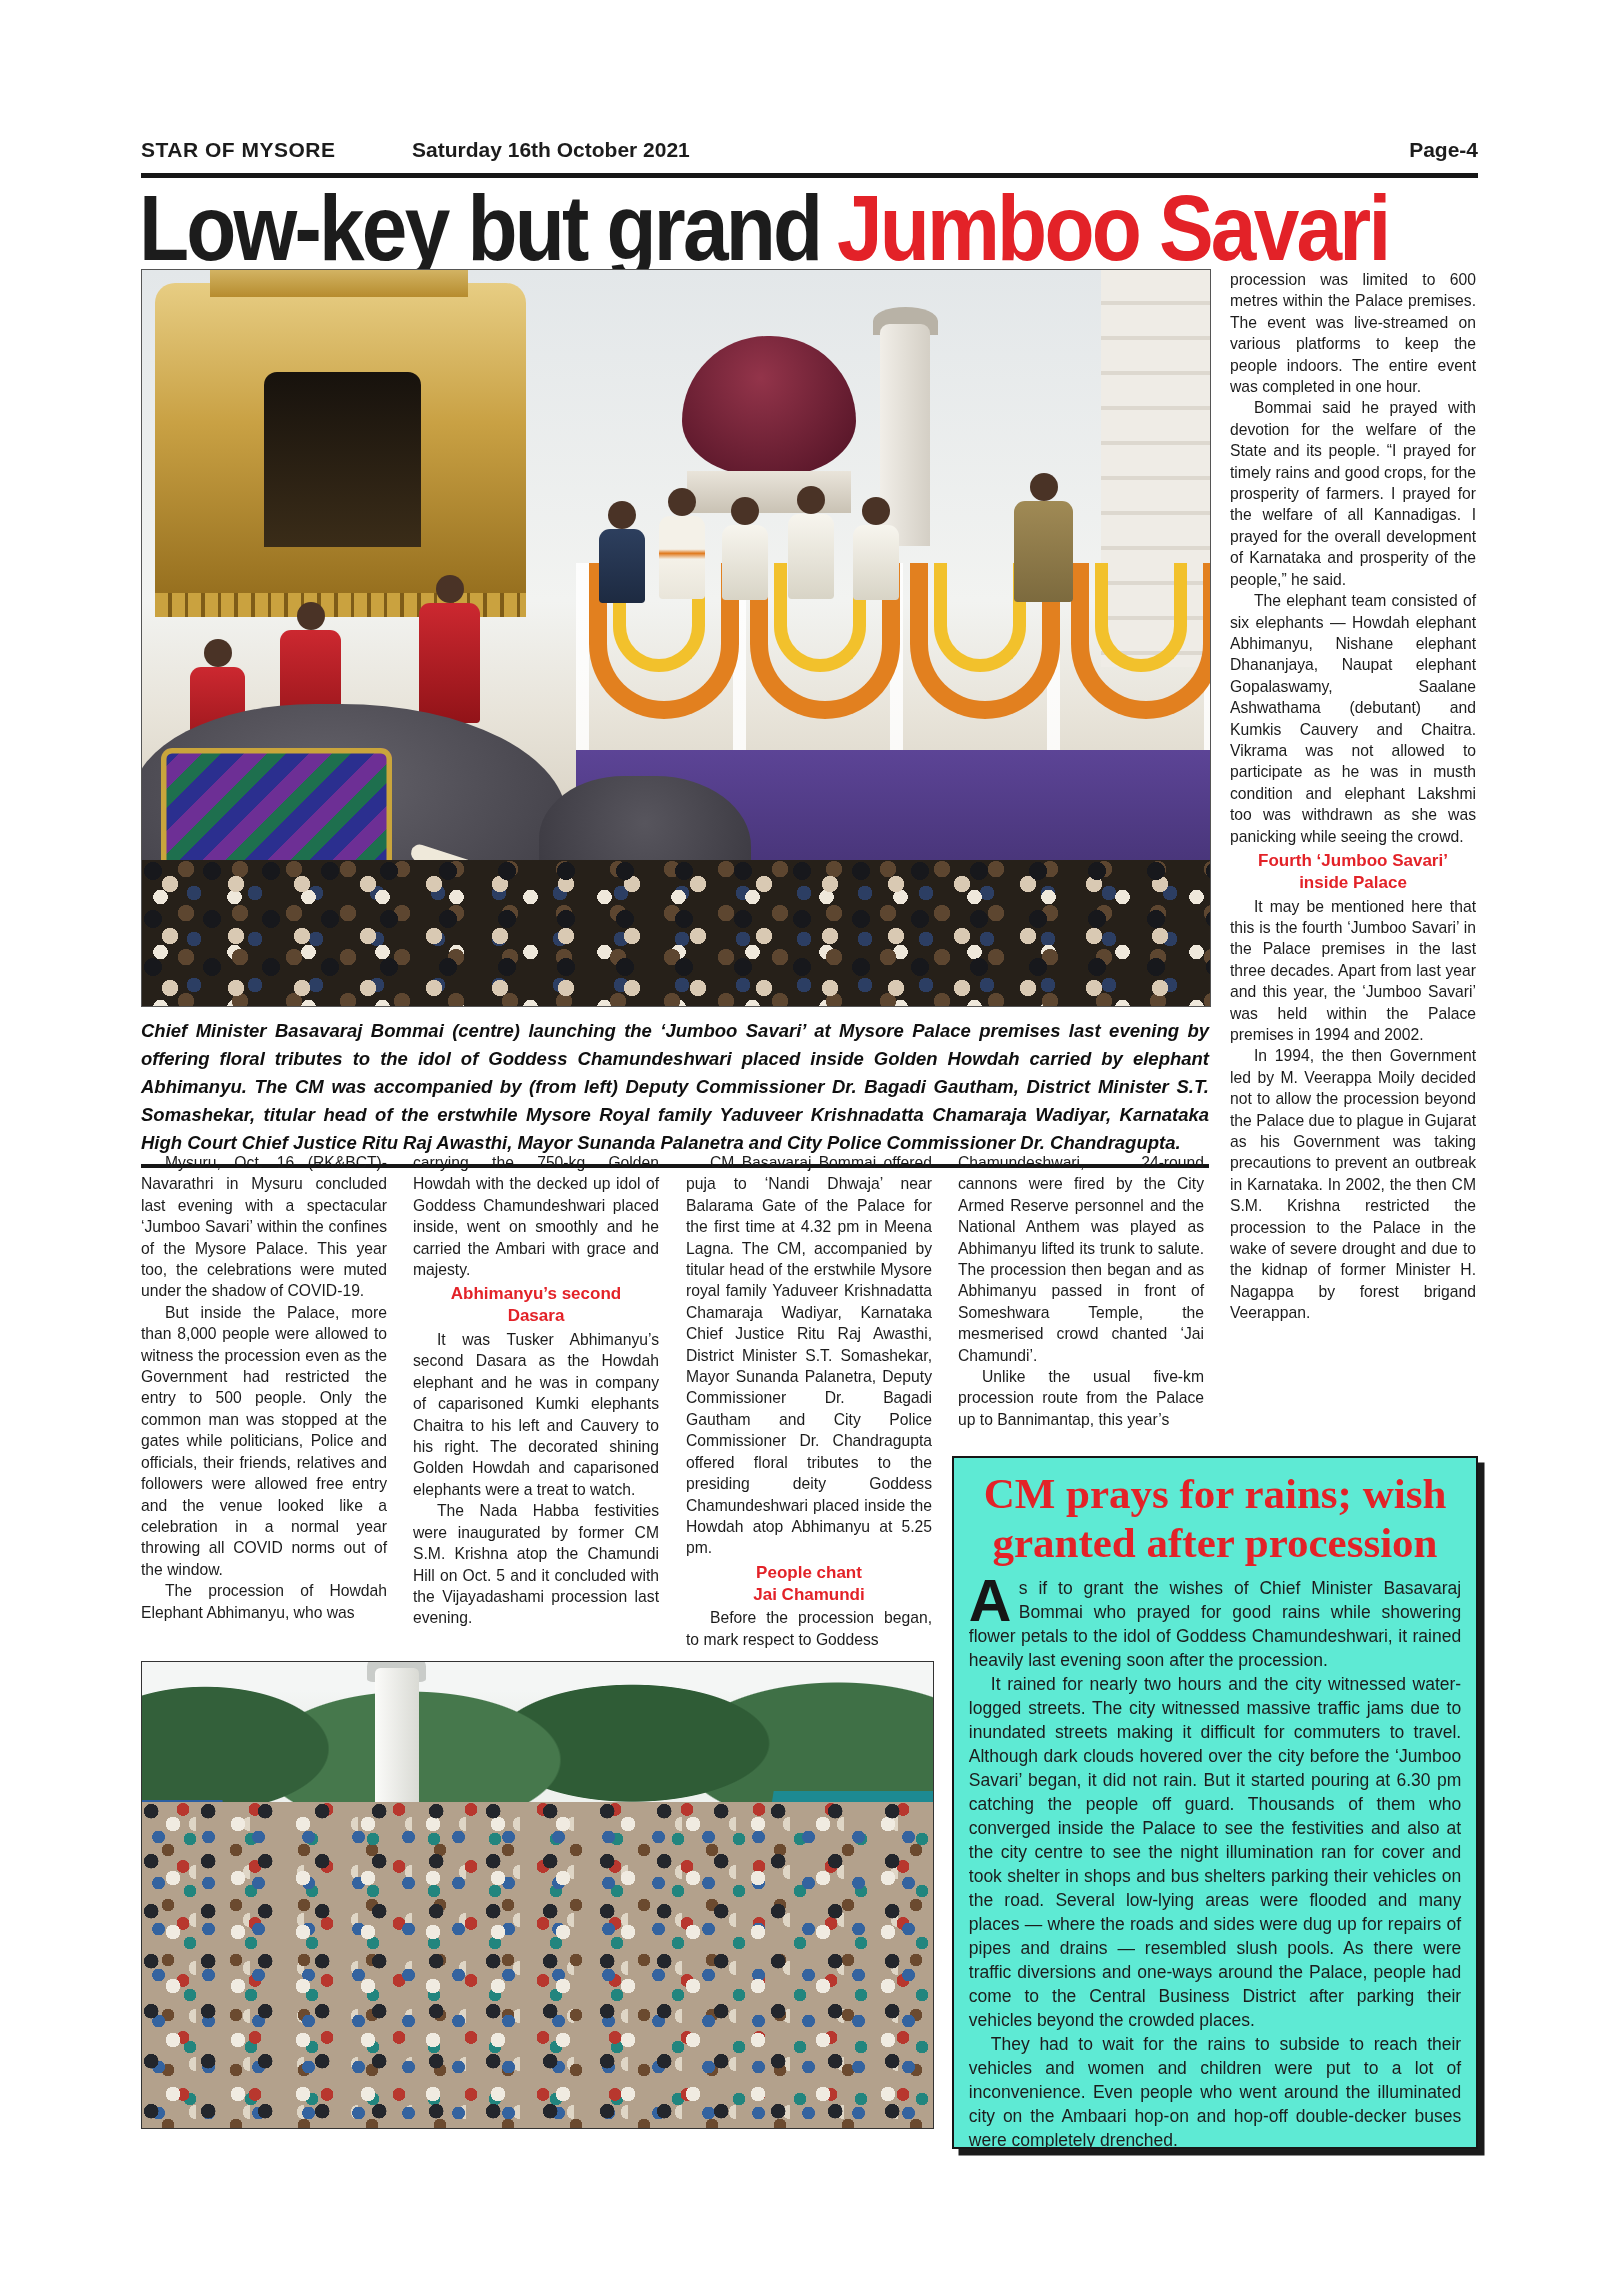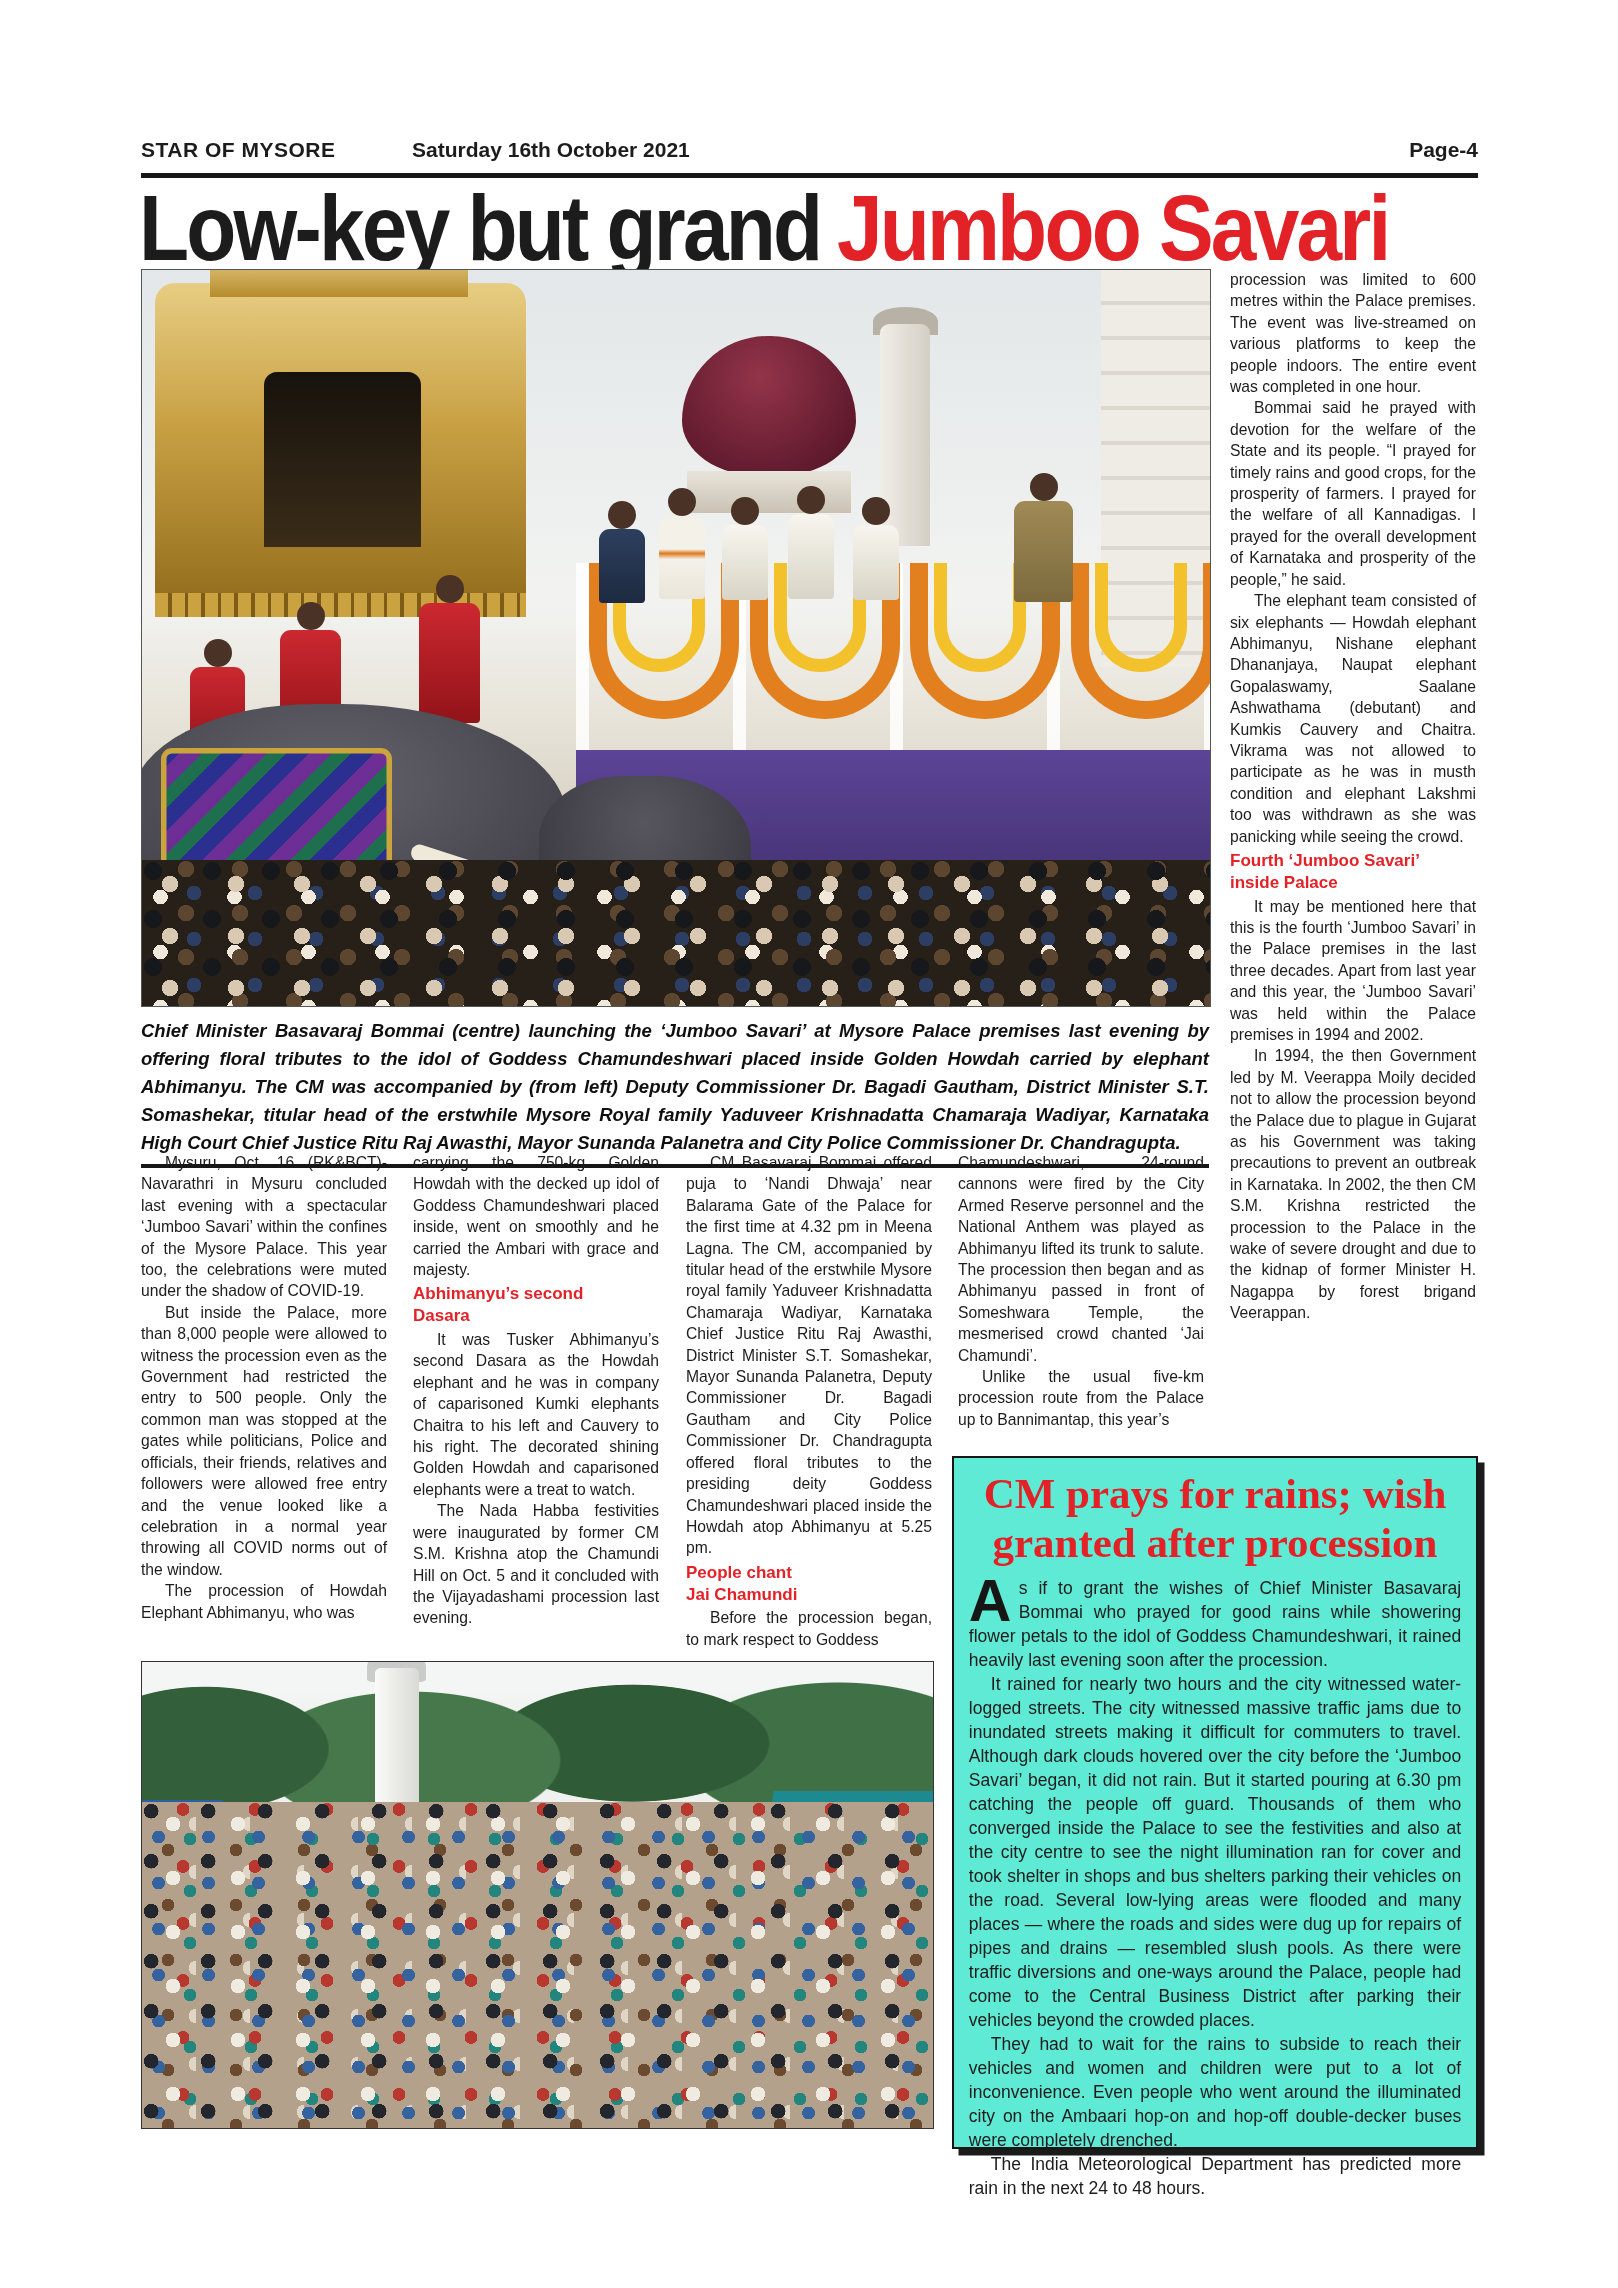--- a/index.html
+++ b/index.html
@@ -83,21 +83,21 @@
   
   .caption-main{position:absolute;left:141px;top:1017px;width:1068px;
            font-size:18.5px;line-height:28px;font-weight:bold;font-style:italic;
            text-align:justify;color:#101010;border-bottom:4.6px solid #161616;padding-bottom:7.4px;}
 
   
   .col{position:absolute;width:246px;font-size:15.7px;line-height:21.4px;text-align:justify;}
   .col .para{margin:0;text-indent:24px;}
   .col .para.noind{text-indent:0;}
   .col .subhead{margin:2.8px 0 1.8px 0;color:#e32228;font-weight:bold;font-size:17px;line-height:22px;
-           text-align:left;white-space:pre-line;text-indent:0;}
+           text-align:center;white-space:pre-line;text-indent:0;}
   #col-0{left:141px;top:1152px;height:503px;}
   #col-1{left:413px;top:1152px;height:503px;}
   #col-2{left:686px;top:1152px;height:503px;}
   #col-3{left:958px;top:1152px;height:503px;}
   #col-4{left:1230px;top:269px;height:1180px;}
 
   
   .cm-box{position:absolute;left:952px;top:1456px;width:526px;height:693px;background:#5eead4;
           border:2.8px solid #161616;box-shadow:6.5px 6.5px 0 #1b1b1b;padding:7.4px 14.8px 0 14.8px;box-sizing:border-box;}
   .cm-head{font-family:"Liberation Serif",serif;font-weight:bold;color:#e32228;
@@ -258,21 +258,20 @@
 inside Palace</p>
       <p class="para">It may be mentioned here that this is the fourth ‘Jumboo Savari’ in the Palace premises in the last three decades. Apart from last year and this year, the ‘Jumboo Savari’ was held within the Palace premises in 1994 and 2002.</p>
       <p class="para">In 1994, the then Government led by M. Veerappa Moily decided not to allow the procession beyond the Palace due to plague in Gujarat as his Government was taking precautions to prevent an outbreak in Karnataka. In 2002, the then CM S.M. Krishna restricted the procession to the Palace in the wake of severe drought and due to the kidnap of former Minister H. Nagappa by forest brigand Veerappan.</p>
     </div>
 
   <div class="cm-box">
     <div class="cm-head">CM prays for rains; wish granted after procession</div>
     <p><span class="dropcap">A</span><span>s if to grant the wishes of Chief Minister Basavaraj Bommai who prayed for good rains while showering flower petals to the idol of Goddess Chamundeshwari, it rained heavily last evening soon after the procession.</span></p>
     <p class="ind">It rained for nearly two hours and the city witnessed water-logged streets. The city witnessed massive traffic jams due to inundated streets making it difficult for commuters to travel. Although dark clouds hovered over the city before the ‘Jumboo Savari’ began, it did not rain. But it started pouring at 6.30 pm catching the people off guard. Thousands of them who converged inside the Palace to see the festivities and also at the city centre to see the night illumination ran for cover and took shelter in shops and bus shelters parking their vehicles on the road. Several low-lying areas were flooded and many places — where the roads and sides were dug up for repairs of pipes and drains — resembled slush pools. As there were traffic diversions and one-ways around the Palace, people had come to the Central Business District after parking their vehicles beyond the crowded places.</p>
     <p class="ind">They had to wait for the rains to subside to reach their vehicles and women and children were put to a lot of inconvenience. Even people who went around the illuminated city on the Ambaari hop-on and hop-off double-decker buses were completely drenched.</p>
-    <p class="ind">The India Meteorological Department has predicted more rain in the next 24 to 48 hours.</p>
   </div>
 
   <div class="photo-bottom">
     <div class="p2-trees"></div>
     <div class="p2-tower-cap"></div>
     <div class="p2-tower"></div>
     <div class="p2-tent"></div>
     <div class="p2-tarp"></div>
     <div class="p2-crowd"></div>
   </div>

